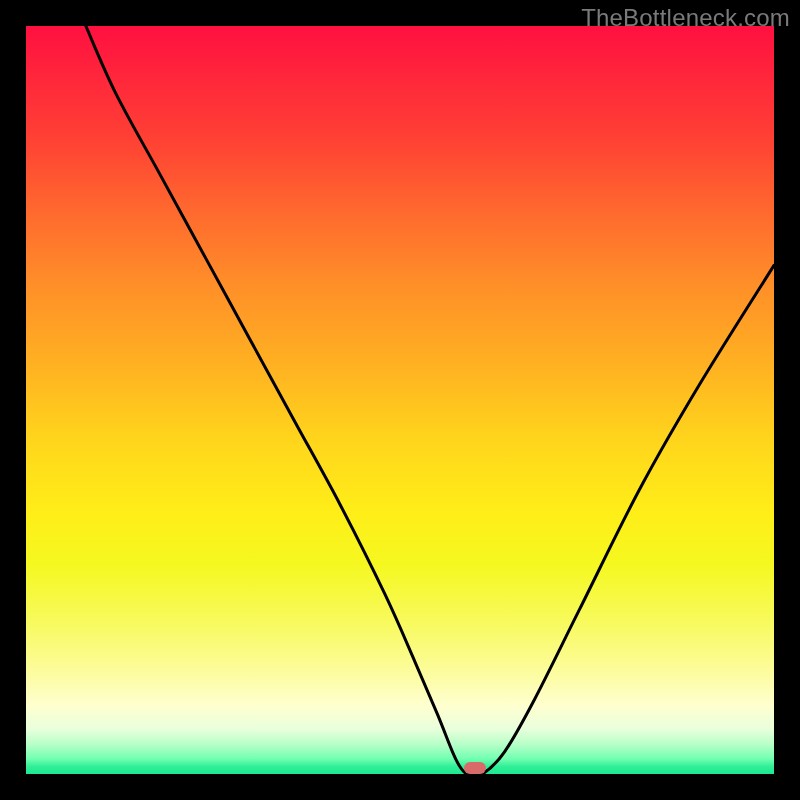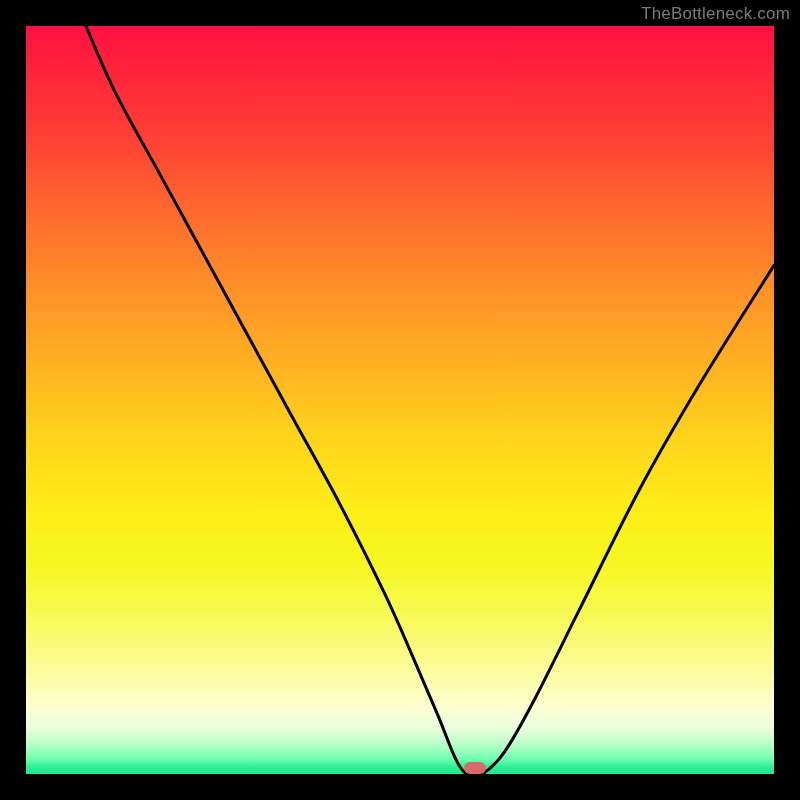--- a/index.html
+++ b/index.html
@@ -53,21 +53,21 @@
       #70ffb0 98%,
       #30ef98 99%,
       #1de890 100%
     );
   }
   .watermark {
     position: absolute;
     top: 4px;
     right: 10px;
     color: #7a7a7a;
-    font-size: 17px;
+    font-size: 24px;
     font-weight: 500;
     letter-spacing: 0.2px;
     z-index: 5;
   }
   svg.curve {
     position: absolute;
     left: 0;
     top: 0;
     width: 748px;
     height: 748px;

